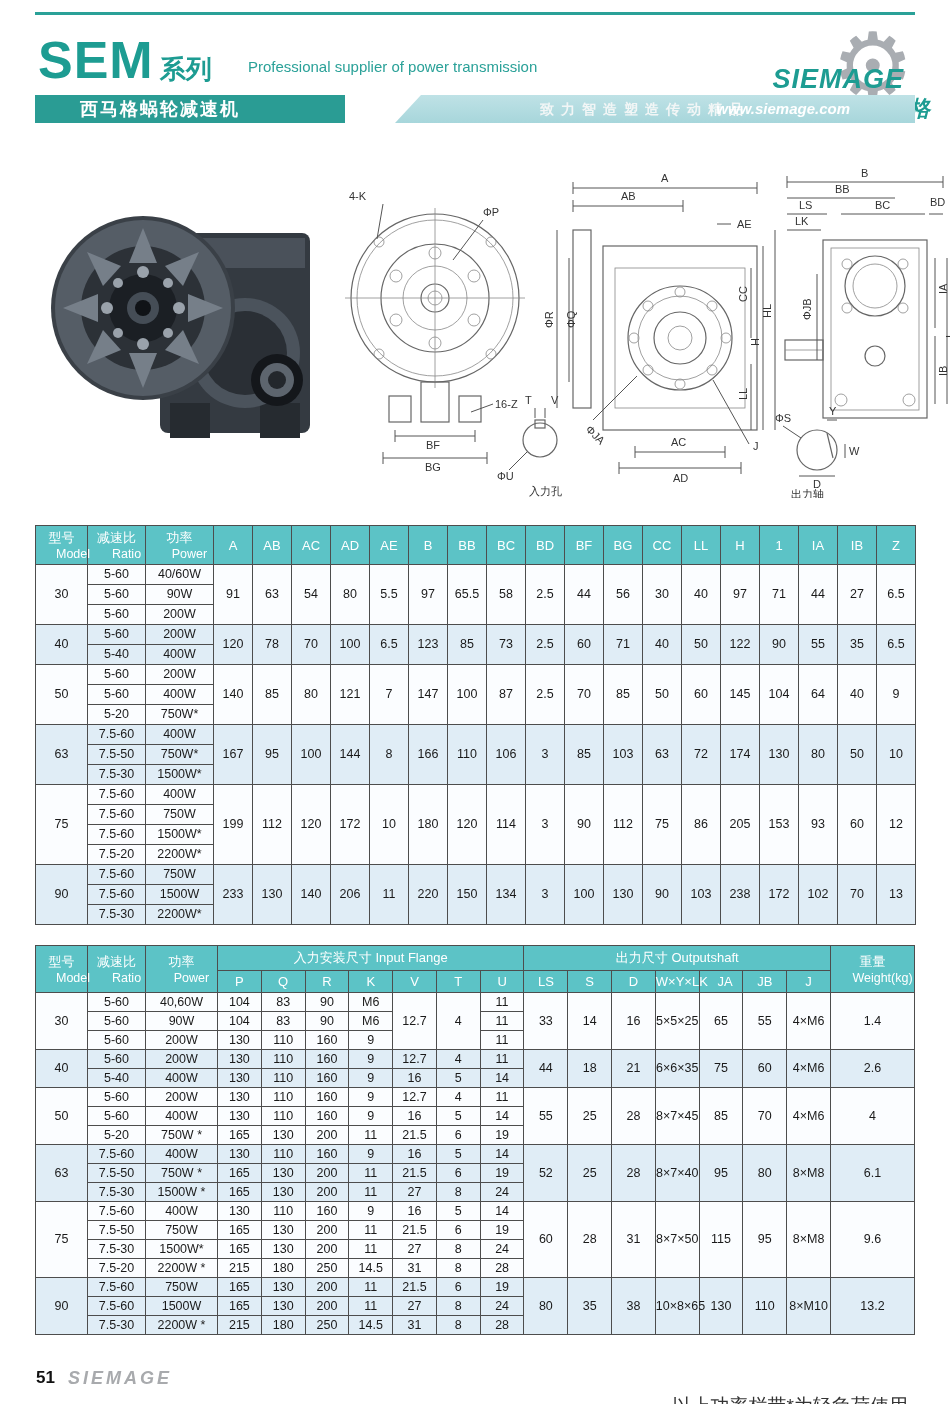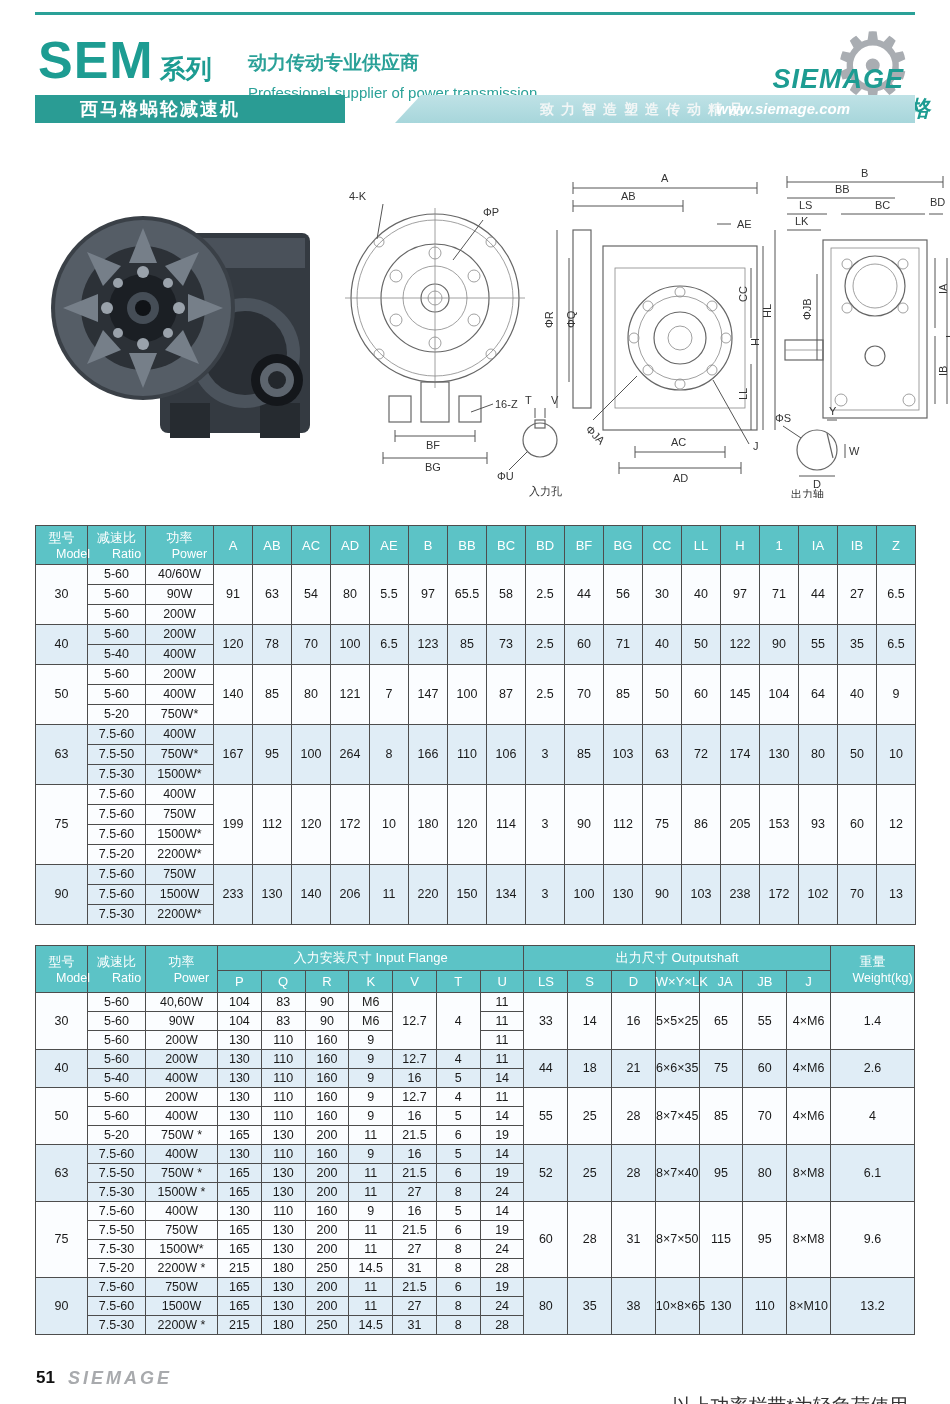--- a/index.html
+++ b/index.html
@@ -55,21 +55,20 @@
 </head>
 <body>
 
 <div class="top-rule"></div>
 
 <div class="sem-wrap">
   <span class="sem-title">SEM</span><span class="sem-suffix">系列</span>
 </div>
 
 <div class="slogan-wrap">
-  <div class="slogan-cn">动力传动专业供应商</div>
   <div class="slogan-en">Professional supplier of power transmission</div>
 </div>
 
 <div class="brand-wrap">
   <div class="gear-icon">⚙</div>
   <div class="brand-name">SIEMAGE</div>
   <div class="brand-cn">西馬格</div>
 </div>
 
 <div class="banner-row">
@@ -404,21 +403,21 @@
           <td>5-20</td>
           <td>750W*</td>
         </tr>
         <tr class="alt">
           <td rowspan="3">63</td>
           <td>7.5-60</td>
           <td>400W</td>
           <td rowspan="3">167</td>
           <td rowspan="3">95</td>
           <td rowspan="3">100</td>
-          <td rowspan="3">264</td>
+          <td rowspan="3">144</td>
           <td rowspan="3">8</td>
           <td rowspan="3">166</td>
           <td rowspan="3">110</td>
           <td rowspan="3">106</td>
           <td rowspan="3">3</td>
           <td rowspan="3">85</td>
           <td rowspan="3">103</td>
           <td rowspan="3">63</td>
           <td rowspan="3">72</td>
           <td rowspan="3">174</td>

